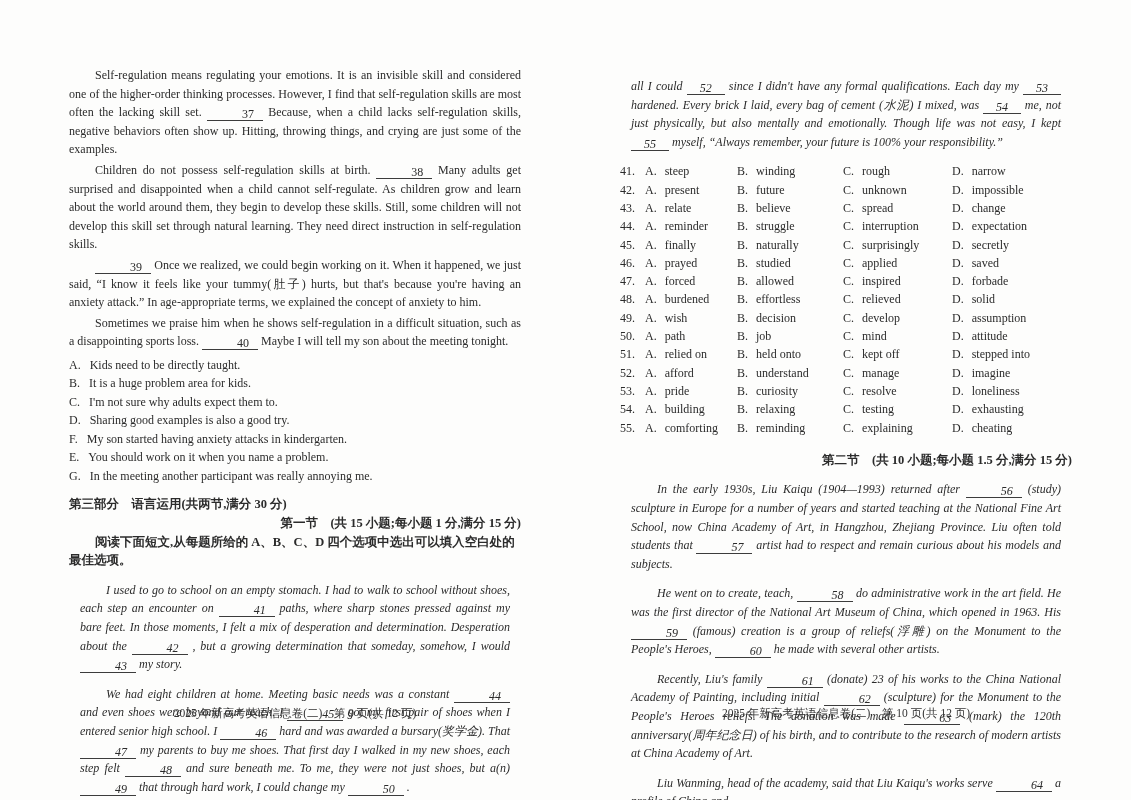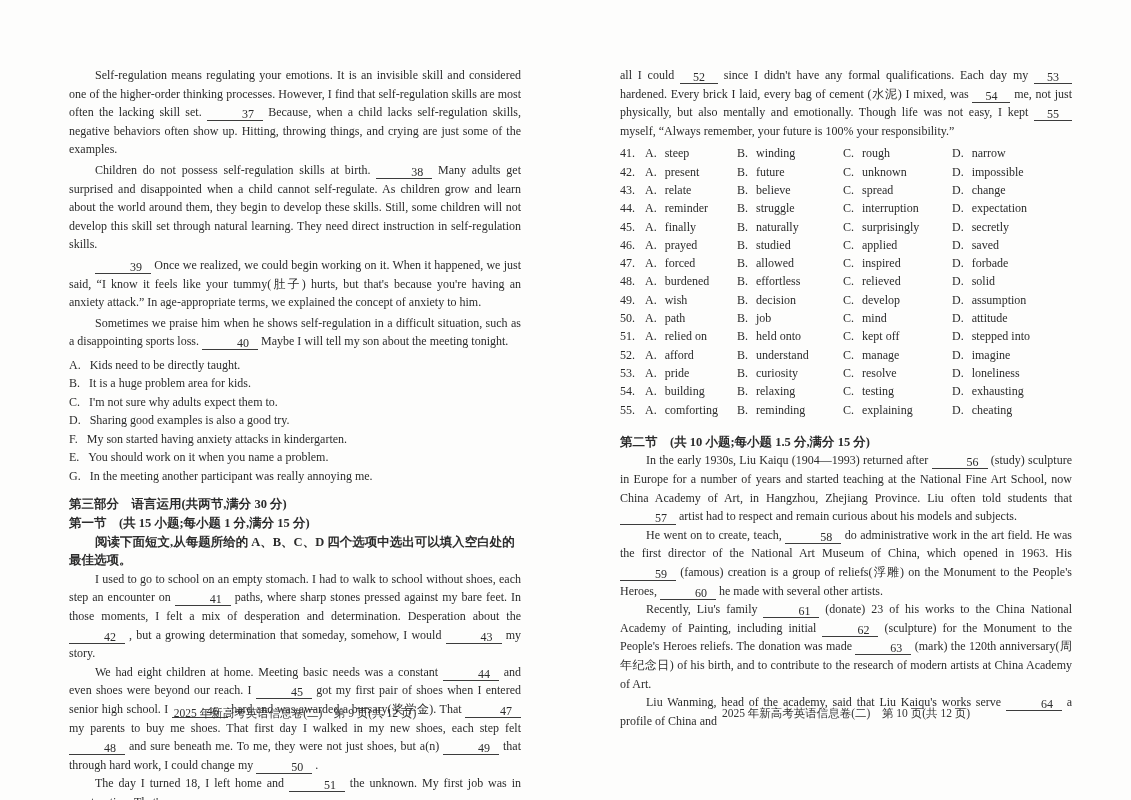--- a/index.html
+++ b/index.html
@@ -14,21 +14,21 @@
   .page-col{position:absolute;top:66px;width:452px;}
   #col-left{left:69px;}
   #col-right{left:620px;}
 
   p.body-para{
     margin:0 0 2px 0;
     font-size:12px;line-height:18.6px;
     text-align:justify;
   }
   p.body-para.indent{text-indent:26px;}
-  p.cloze-para{margin:0;}
+  p.cloze-para{margin:11px;font-style:italic;}
 
   .blank{
     display:inline-block;
     padding:0 9px;
     min-width:20px;
     border-bottom:1px solid #3c3c3c;
     line-height:12px;
     text-align:center;
     vertical-align:-2px;
   }
@@ -42,20 +42,21 @@
 
   .cn-part-heading{
     margin:10px 0 0 0;
     font-size:12.5px;line-height:18.6px;
     font-weight:700;
   }
   .cn-sub-heading{
     margin:0;
     font-size:12.5px;line-height:18.6px;
     font-weight:600;
+    text-align:right;
   }
   .cn-instruction{
     margin:0;
     font-size:12.5px;line-height:18.6px;
     font-weight:700;
     text-indent:26px;
   }
 
   .questions{margin-top:4px;}
   .q-row{

